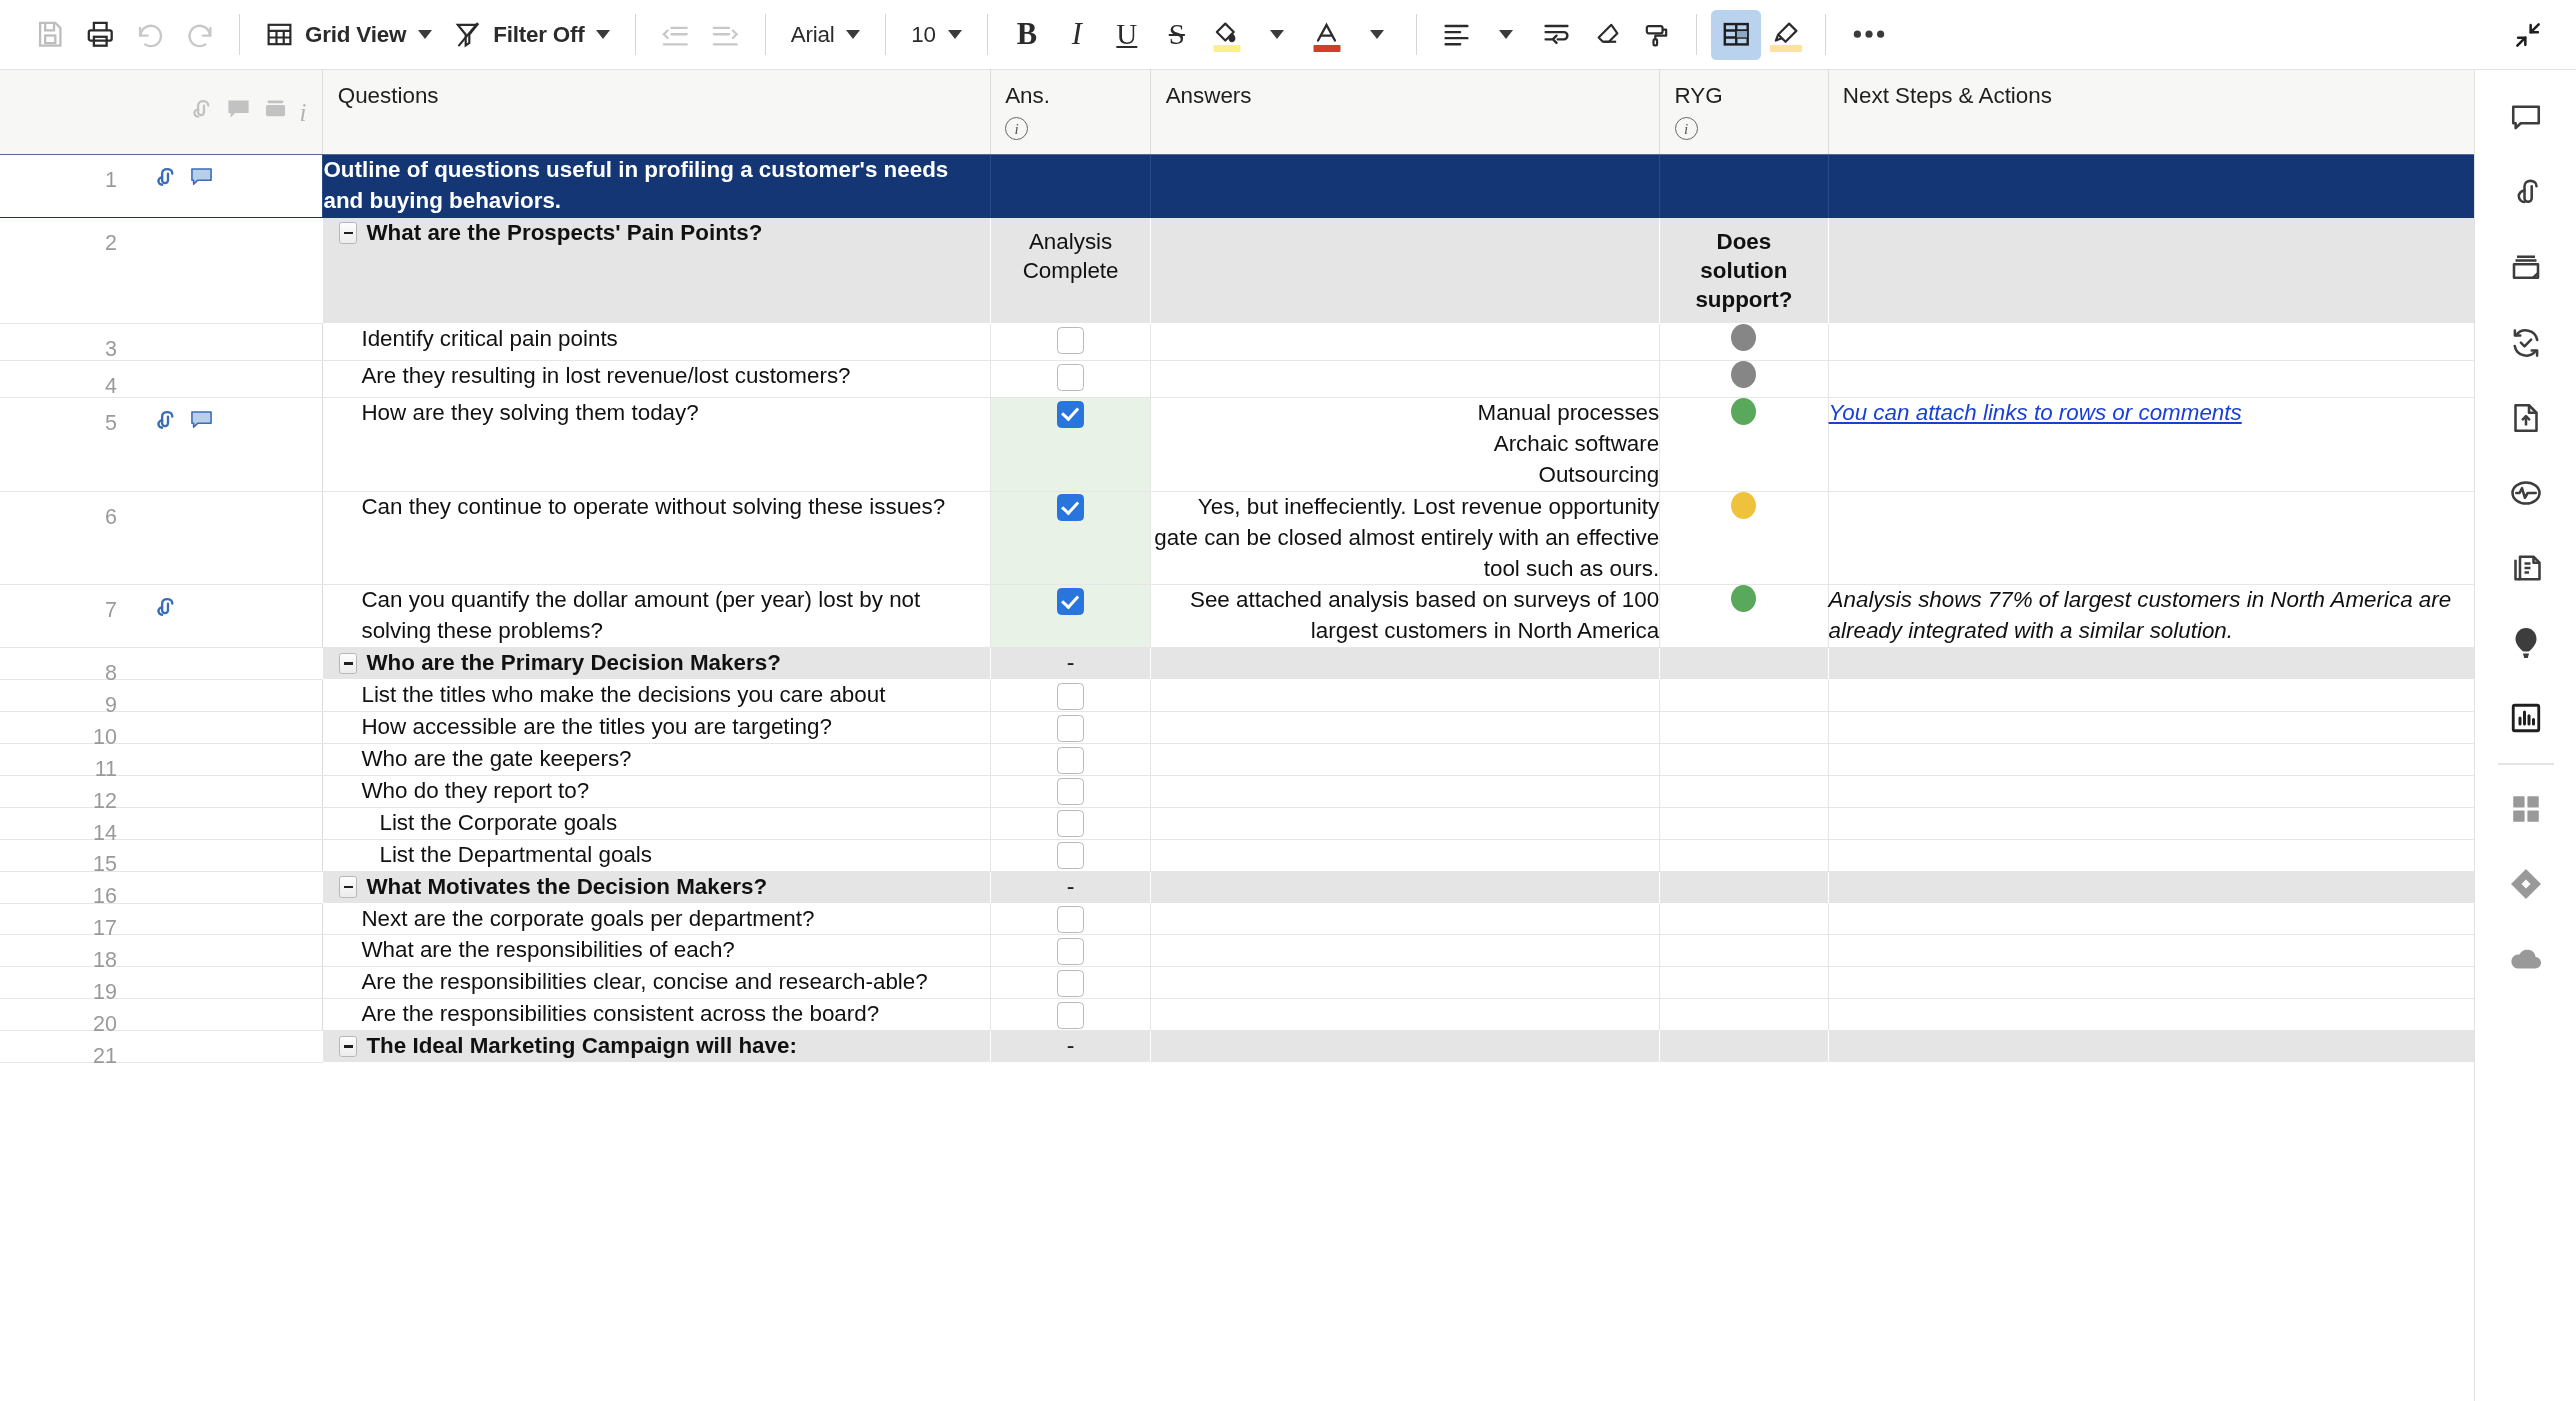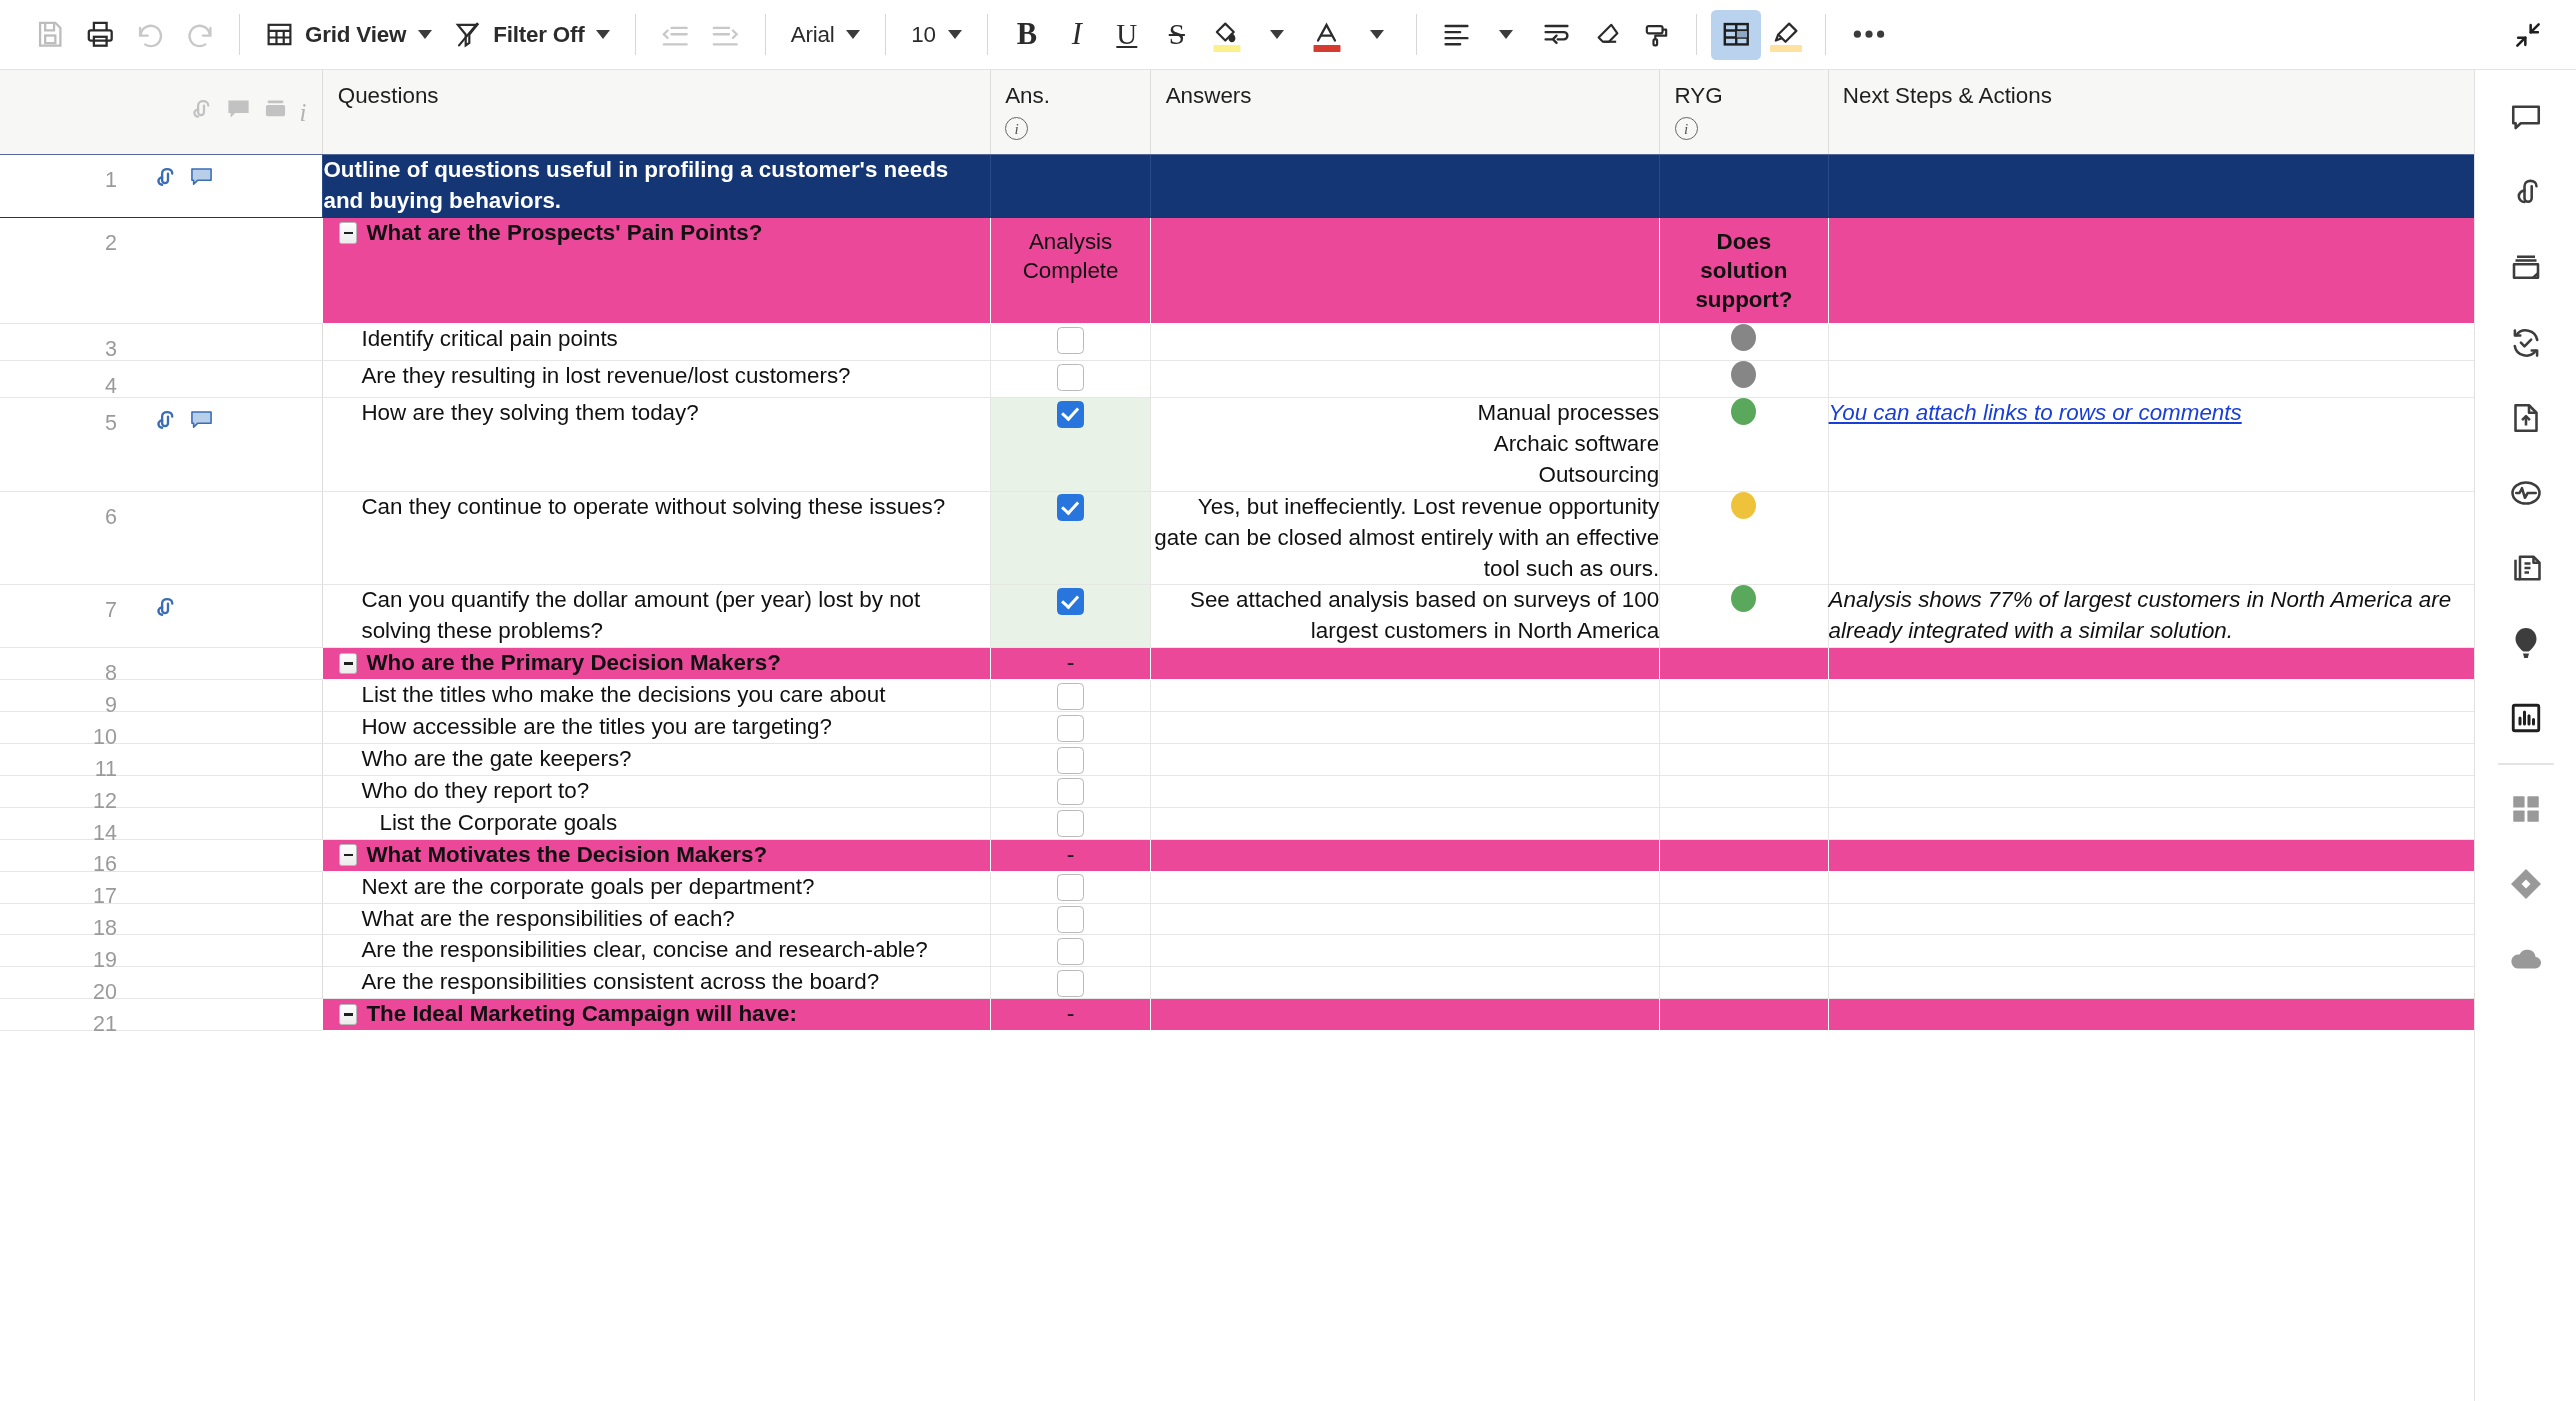--- a/index.html
+++ b/index.html
@@ -138,21 +138,21 @@
   .ball { width: 25px; height: 27px; border-radius: 50%; display: inline-block; }
   td.nextcell { padding: 10.8px 12.5px 10.8px 12.5px; }
   .link-italic {
     color: #1a3fd4; text-decoration: underline; font-style: italic; cursor: pointer;
   }
   .italic-note { font-style: italic; }
 
   
   .r-navy td { background: #143675; color: #ffffff; border-right-color: #2b4b86; border-bottom-color: #143675; }
   .r-navy td.gutter { background: #ffffff; }
-  .r-blue td { background: #ec4899; border-right-color: #ffffff; border-bottom-color: #ffffff; }
+  .r-blue td { background: #e5e5e5; border-right-color: #ffffff; border-bottom-color: #ffffff; }
   .r-blue td.gutter { background: #ffffff; border-bottom-color: #e6e6e4; }
   .r-lightblue td { background: #bcdbf8; border-right-color: #ffffff; border-bottom-color: #ffffff; }
   .r-lightblue td.gutter { background: #ffffff; border-bottom-color: #e6e6e4; }
   .tint-green { background: #e8f2e6 !important; }
 
   
   .rail {
     width: 102px; min-width: 102px;
     background: #ffffff;
     border-left: 0.9px solid #e2e2e2;
@@ -626,20 +626,34 @@
               <td class="qcell">
                 <div class="q-inner indent-3">
                   <span class="q-text">List the Corporate goals</span>
                 </div>
               </td>
               <td class="anscell"><span class="chk"></span></td>
               <td class="answercell"></td>
               <td class="rygcell"></td>
               <td class="nextcell" style="border-right: none;"></td>
             </tr>
+            <tr>
+              <td class="gutter">
+                <span class="rownum">15</span>
+              </td>
+              <td class="qcell">
+                <div class="q-inner indent-3">
+                  <span class="q-text">List the Departmental goals</span>
+                </div>
+              </td>
+              <td class="anscell"><span class="chk"></span></td>
+              <td class="answercell"></td>
+              <td class="rygcell"></td>
+              <td class="nextcell" style="border-right: none;"></td>
+            </tr>
             <tr class="r-blue">
               <td class="gutter">
                 <span class="rownum">16</span>
               </td>
               <td class="qcell">
                 <div class="q-inner indent-1">
                   <span class="collapse-box">
                     <i></i>
                   </span>
                   <span class="q-text bold">What Motivates the Decision Makers?</span>

